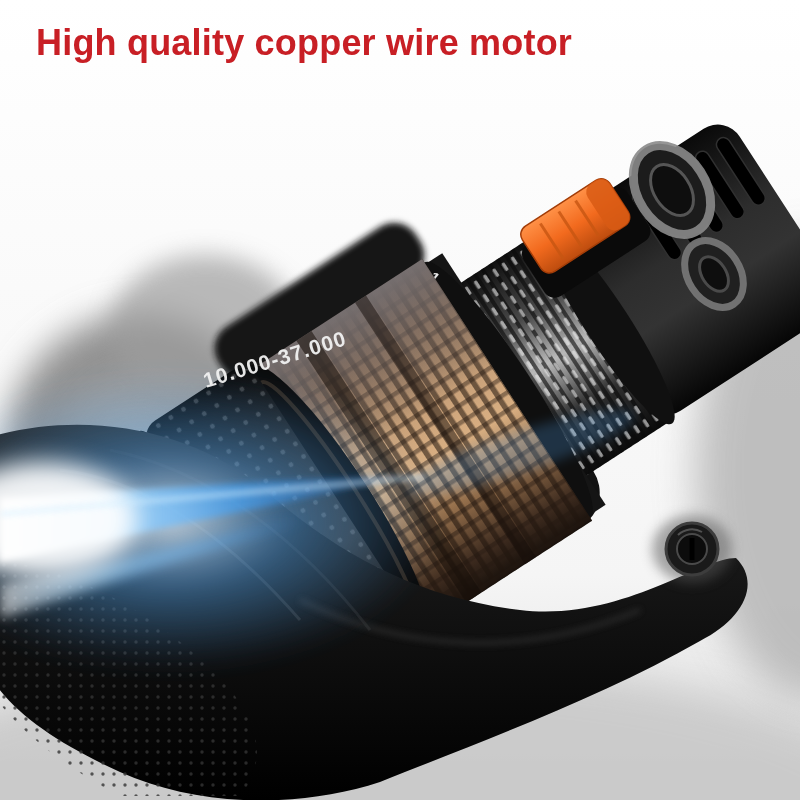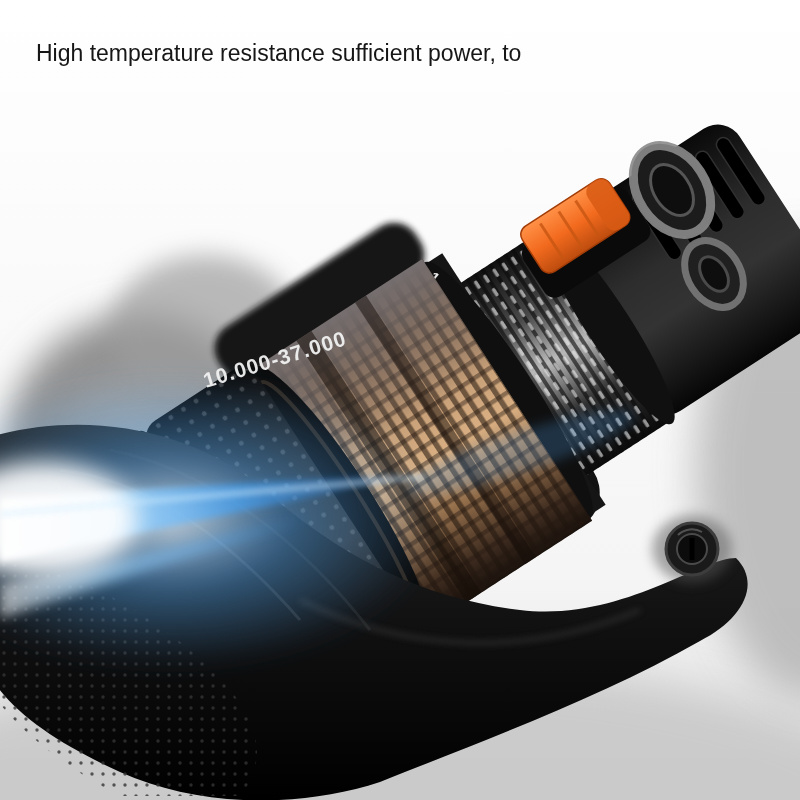--- a/index.html
+++ b/index.html
@@ -17,22 +17,23 @@
     margin:16px 0 0 0;font-size:23px;color:#161616;line-height:1.38;font-weight:400;
   }
   svg text{font-family:"Liberation Sans", sans-serif;}
 </style>
 </head>
 <body>
 
 <div class="stage">
 
   <div class="header">
+    <h1 class="title" style="color: rgb(200, 31, 37);">High quality copper wire motor</h1>
     <p class="subtitle">
-      <span>High temperature resistance sufficient power, to</span><br>
+      <br>
     </p>
   </div>
 
   <svg class="photo-svg" width="800" height="800" viewBox="0 0 800 800" aria-label="product photo">
     <defs>
       <linearGradient id="bgV" x1="0" y1="0" x2="0" y2="1">
         <stop offset="0" stop-color="#ffffff"></stop>
         <stop offset="0.72" stop-color="#f5f5f5"></stop>
         <stop offset="1" stop-color="#dddddd"></stop>
       </linearGradient>

